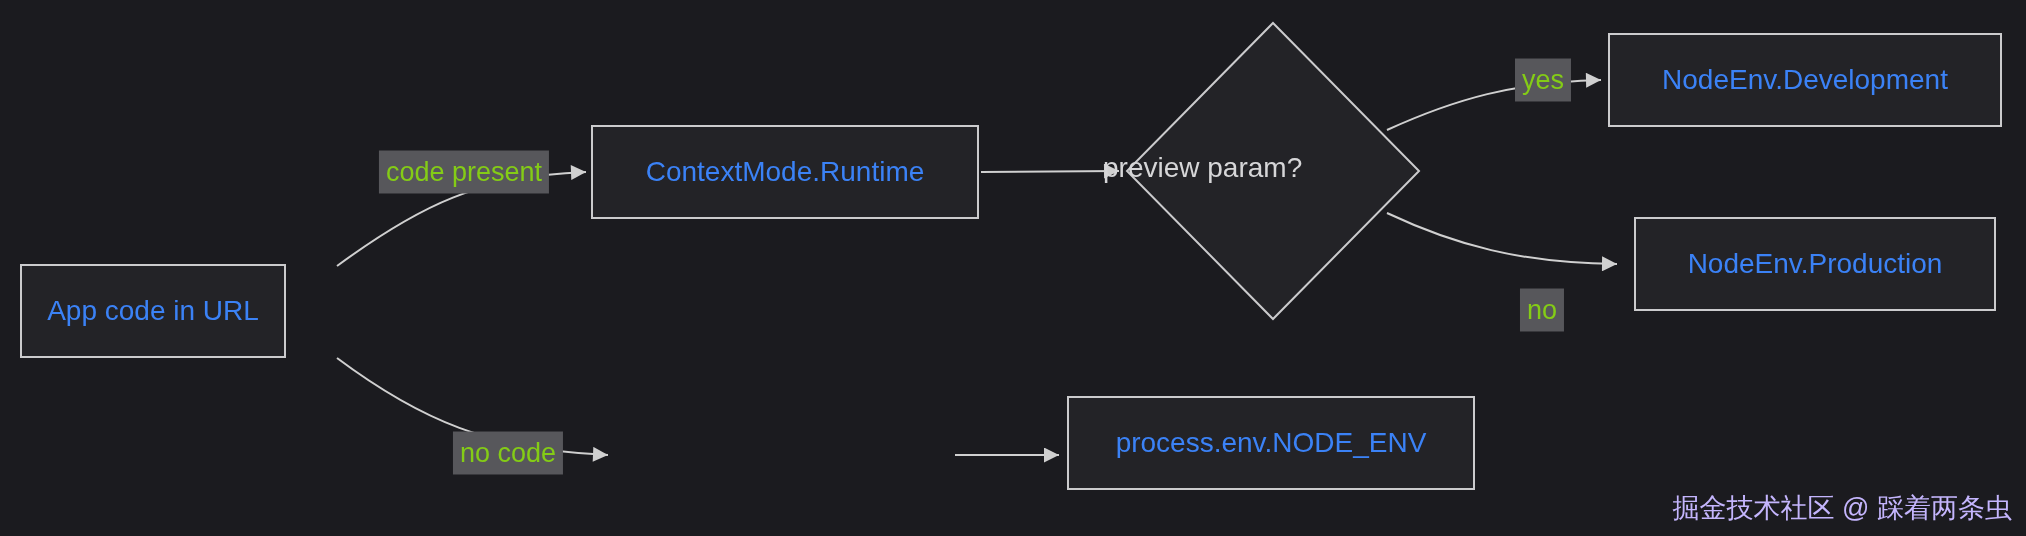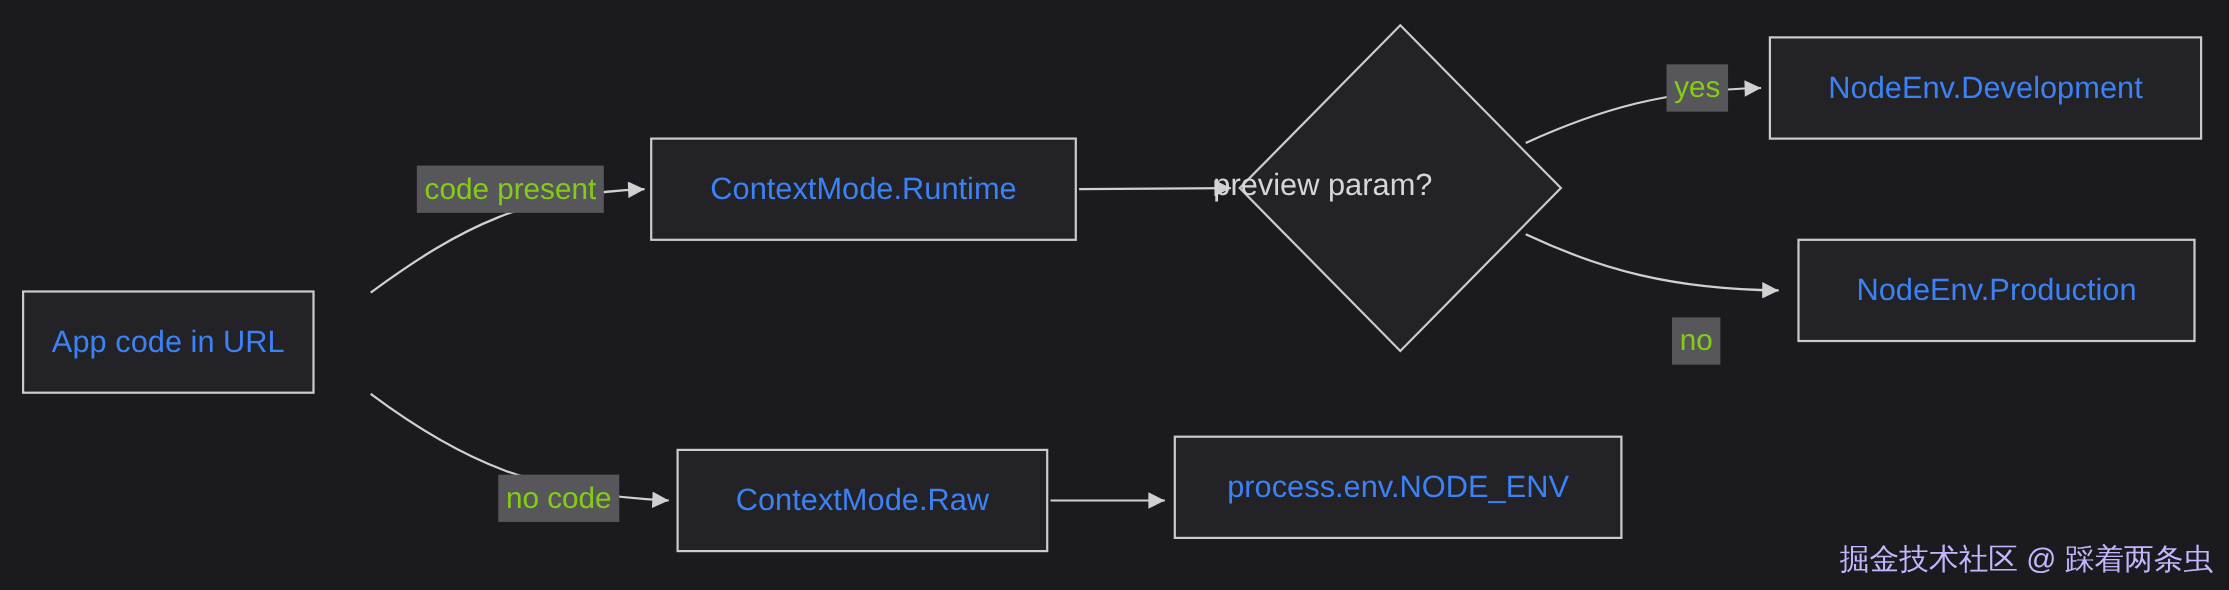--- a/index.html
+++ b/index.html
@@ -97,23 +97,20 @@
   <div class="decision-label" style="left:1103px; top:152px;">preview param?</div>
 
   <div class="node" style="left:1608px; top:33px; width:394px; height:94px;">
     <span>NodeEnv.Development</span>
   </div>
 
   <div class="node" style="left:1624px; top:217px; width:362px; height:94px;margin-left:10px;">
     <span>NodeEnv.Production</span>
   </div>
 
-  <div class="node" style="left:615px; top:408px; width:338px; height:94px;">
-    <span>ContextMode.Raw</span>
-  </div>
 
   <div class="node" style="left:1067px; top:396px; width:408px; height:94px;">
     <span>process.env.NODE_ENV</span>
   </div>
 
   <div class="edge-label" style="left:464px; top:172px;">code present</div>
 
   <div class="edge-label" style="left:1543px; top:80px;">yes</div>
 
   <div class="edge-label" style="left:1542px; top:270px;margin-top:40px;">no</div>

